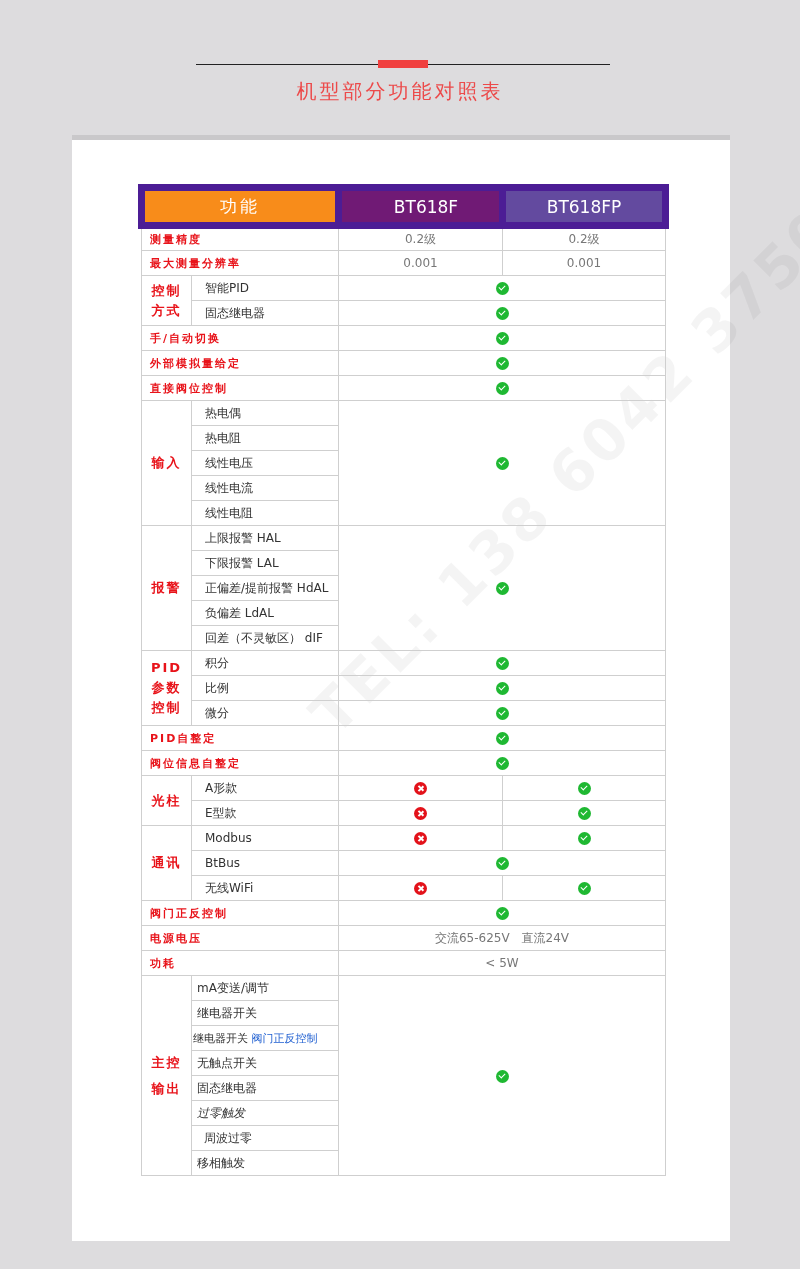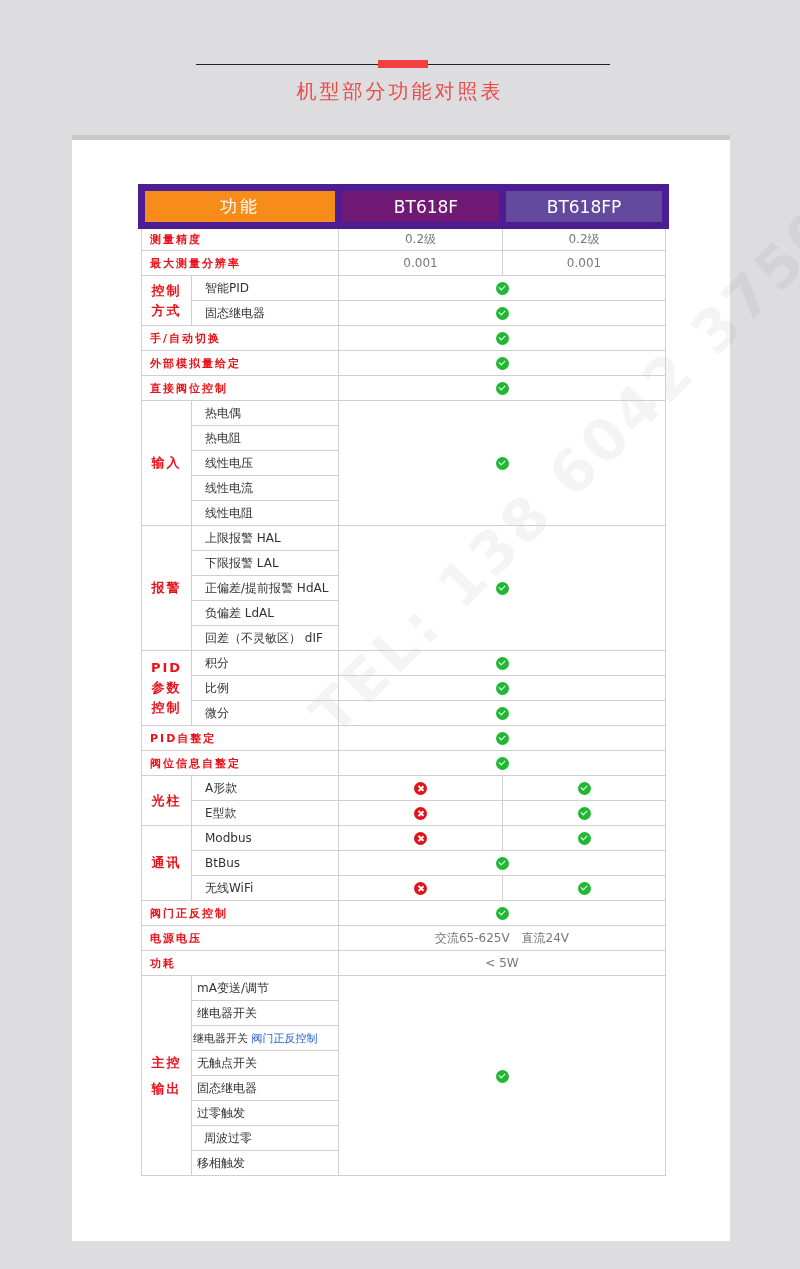--- a/index.html
+++ b/index.html
@@ -211,21 +211,21 @@
   <tr>
         <td class="sub-label" style="padding-left:1px;font-size:11px;"><span>继电器开关</span> <span class="blue">阀门正反控制</span></td>
       </tr>
   <tr>
         <td class="sub-label" style="padding-left:5px;">无触点开关</td>
       </tr>
   <tr>
         <td class="sub-label" style="padding-left:5px;border-radius:6px;">固态继电器</td>
       </tr>
   <tr>
-        <td class="sub-label" style="padding-left:5px;">过零触发</td>
+        <td class="sub-label" style="padding-left:5px;font-style:italic;">过零触发</td>
       </tr>
   <tr>
         <td class="sub-label" style="padding-left:12px;">周波过零</td>
       </tr>
   <tr>
         <td class="sub-label" style="padding-left:5px;">移相触发</td>
       </tr>
 </tbody>
   </table>
 

